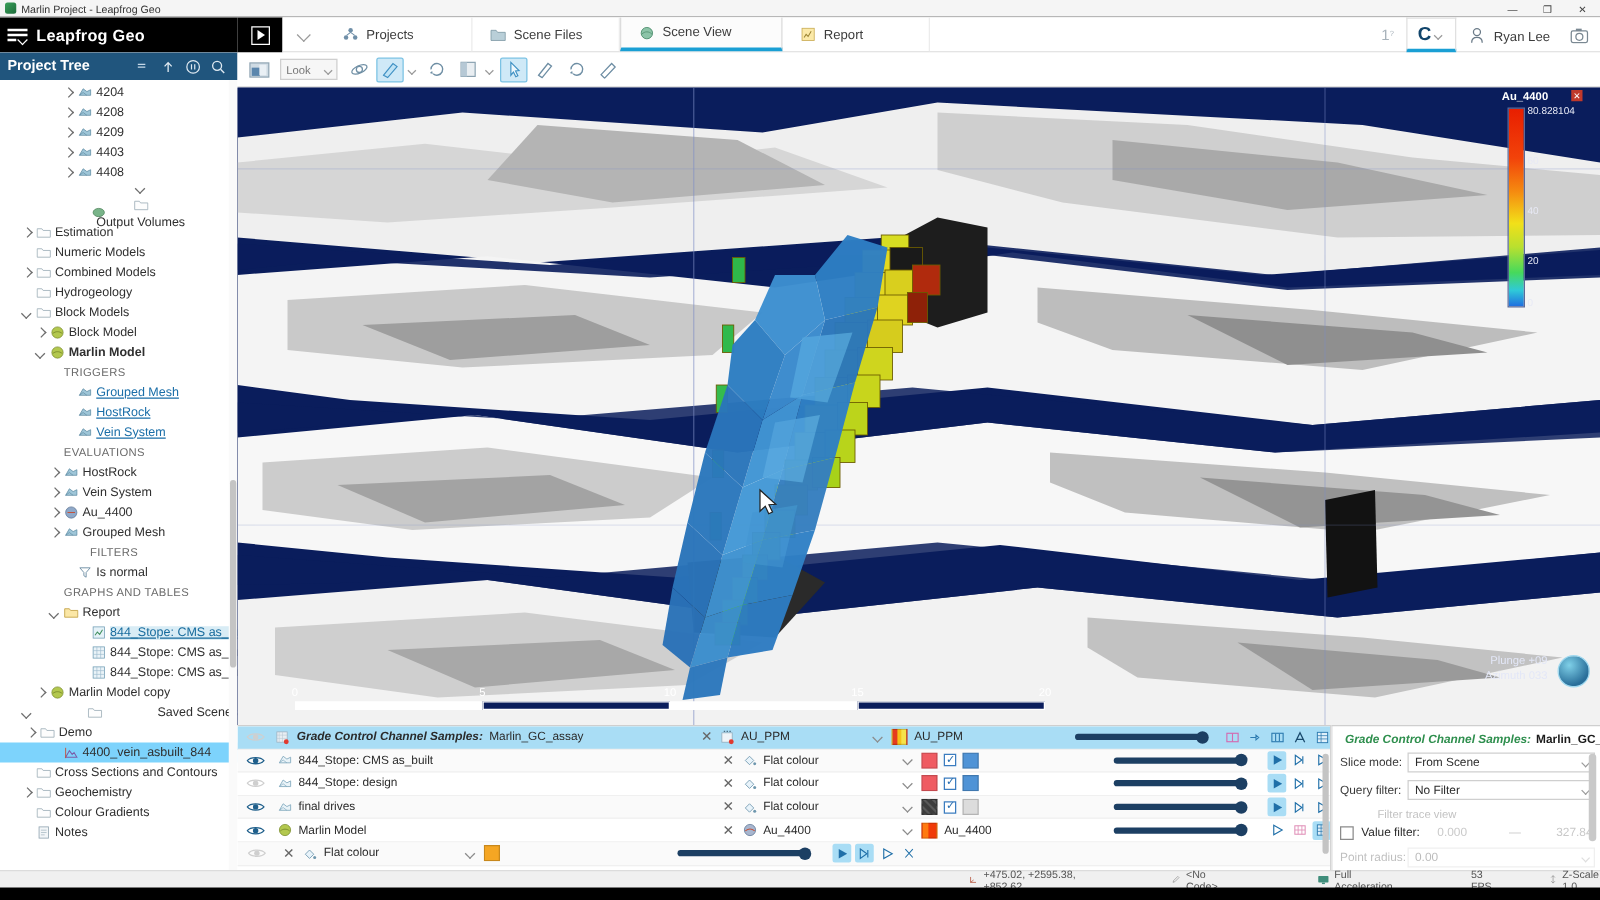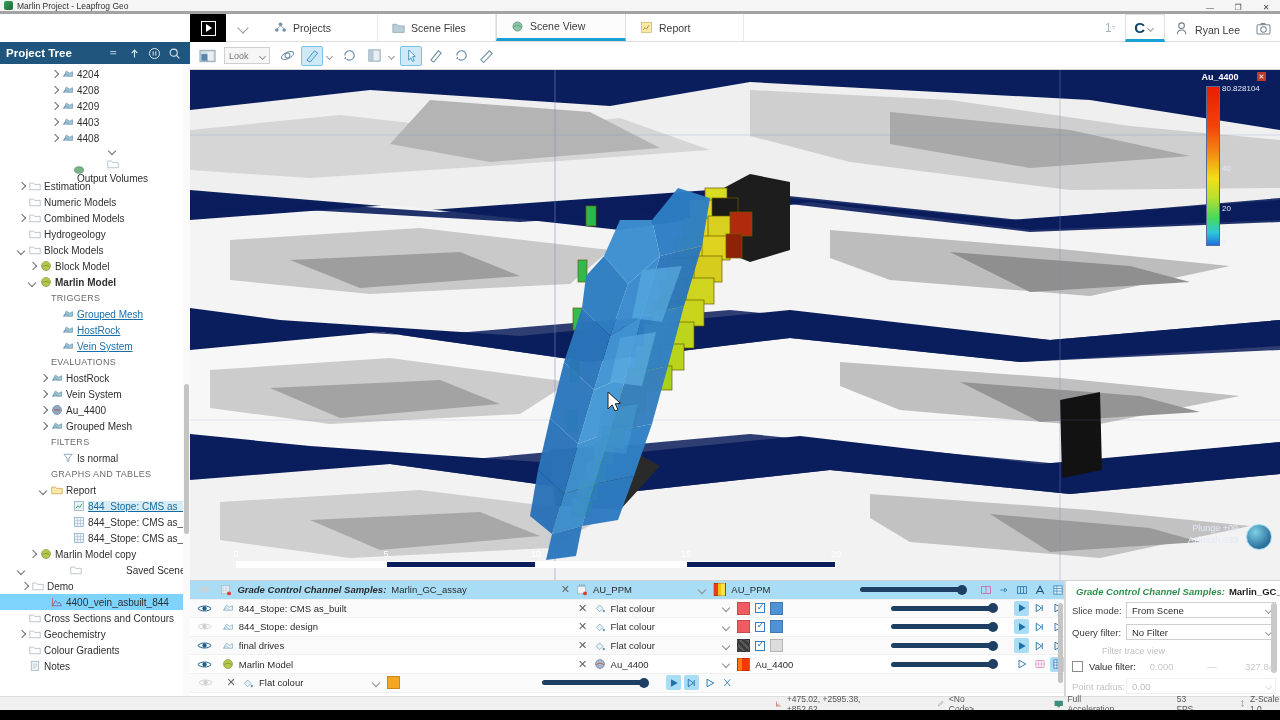--- a/index.html
+++ b/index.html
@@ -8,21 +8,21 @@
     font-family: "Liberation Sans", sans-serif;
     font-size: 11px;
     color:#2b2b2b;
     background:#ffffff;
   }
   #app { position:relative; width:1280px; height:720px; }
 
   
   .titlebar {
     position:absolute; left:0; top:0; width:1280px; height:14px;
-    background:#f5f5f5; border-bottom:3px solid #a3a3a3;
+    background:#f5f5f5; border-bottom:1px solid #a3a3a3;
     display:flex; align-items:center; padding-left:4px;
   }
   .titlebar .tb-icon {
     width:9px; height:9px; border-radius:2px;
     background:linear-gradient(135deg,#3aa05a,#1d6b3a);
     margin-right:4px; flex:none;
   }
   .titlebar .tb-text { font-size:8.5px; color:#333; white-space:nowrap; }
   .win-btns { position:absolute; right:0; top:0; height:14px; display:flex; }
   .win-btn {
@@ -240,20 +240,29 @@
     <span class="tb-icon"></span>
     <span class="tb-text">Marlin Project - Leapfrog Geo</span>
     <div class="win-btns">
       <div class="win-btn">—</div>
       <div class="win-btn">❐</div>
       <div class="win-btn close">✕</div>
     </div>
   </div>
 
   <div class="appheader">
+    <div class="brandbar">
+      <span class="hamburger">
+        <i></i>
+          <i></i>
+          <i></i>
+          <span class="chevdown-w"></span>
+      </span>
+      <span class="brandname">Leapfrog Geo</span>
+    </div>
     <div class="playzone">
       <span class="playbox"></span>
     </div>
 
     <div class="tabstrip">
       <div class="tab-caret">
         <span class="caret-ico"></span>
       </div>
 
       <div class="tab">
@@ -502,21 +511,21 @@
           <span class="tlabel">Au_4400</span>
         </div>
         <div class="trow" style="padding-left: 39px;">
           <span class="exp r"></span>
           <span class="ico"><svg width="12" height="12" viewBox="0 0 16 16">
               <path d="M2 11l4-7 4 3 4-2v6z" fill="#9fc6d8" stroke="#5d8ba3" stroke-width=".8"></path>
               <path d="M2 11l4-3 4 3" stroke="#5d8ba3" stroke-width=".7" fill="none"></path>
             </svg></span>
           <span class="tlabel">Grouped Mesh</span>
         </div>
-        <div class="trow" style="padding-left: 39px;">
+        <div class="trow" style="padding-left: 60px;">
           <span class="exp"></span>
           <span class="tlabel cap">FILTERS</span>
         </div>
         <div class="trow" style="padding-left: 50px;">
           <span class="exp"></span>
           <span class="ico"><svg width="12" height="12" viewBox="0 0 16 16">
               <path d="M2.5 3h11l-4.3 5v5L6.8 11.4V8z" fill="none" stroke="#6e8ea4" stroke-width="1"></path>
             </svg></span>
           <span class="tlabel">Is normal</span>
         </div>

